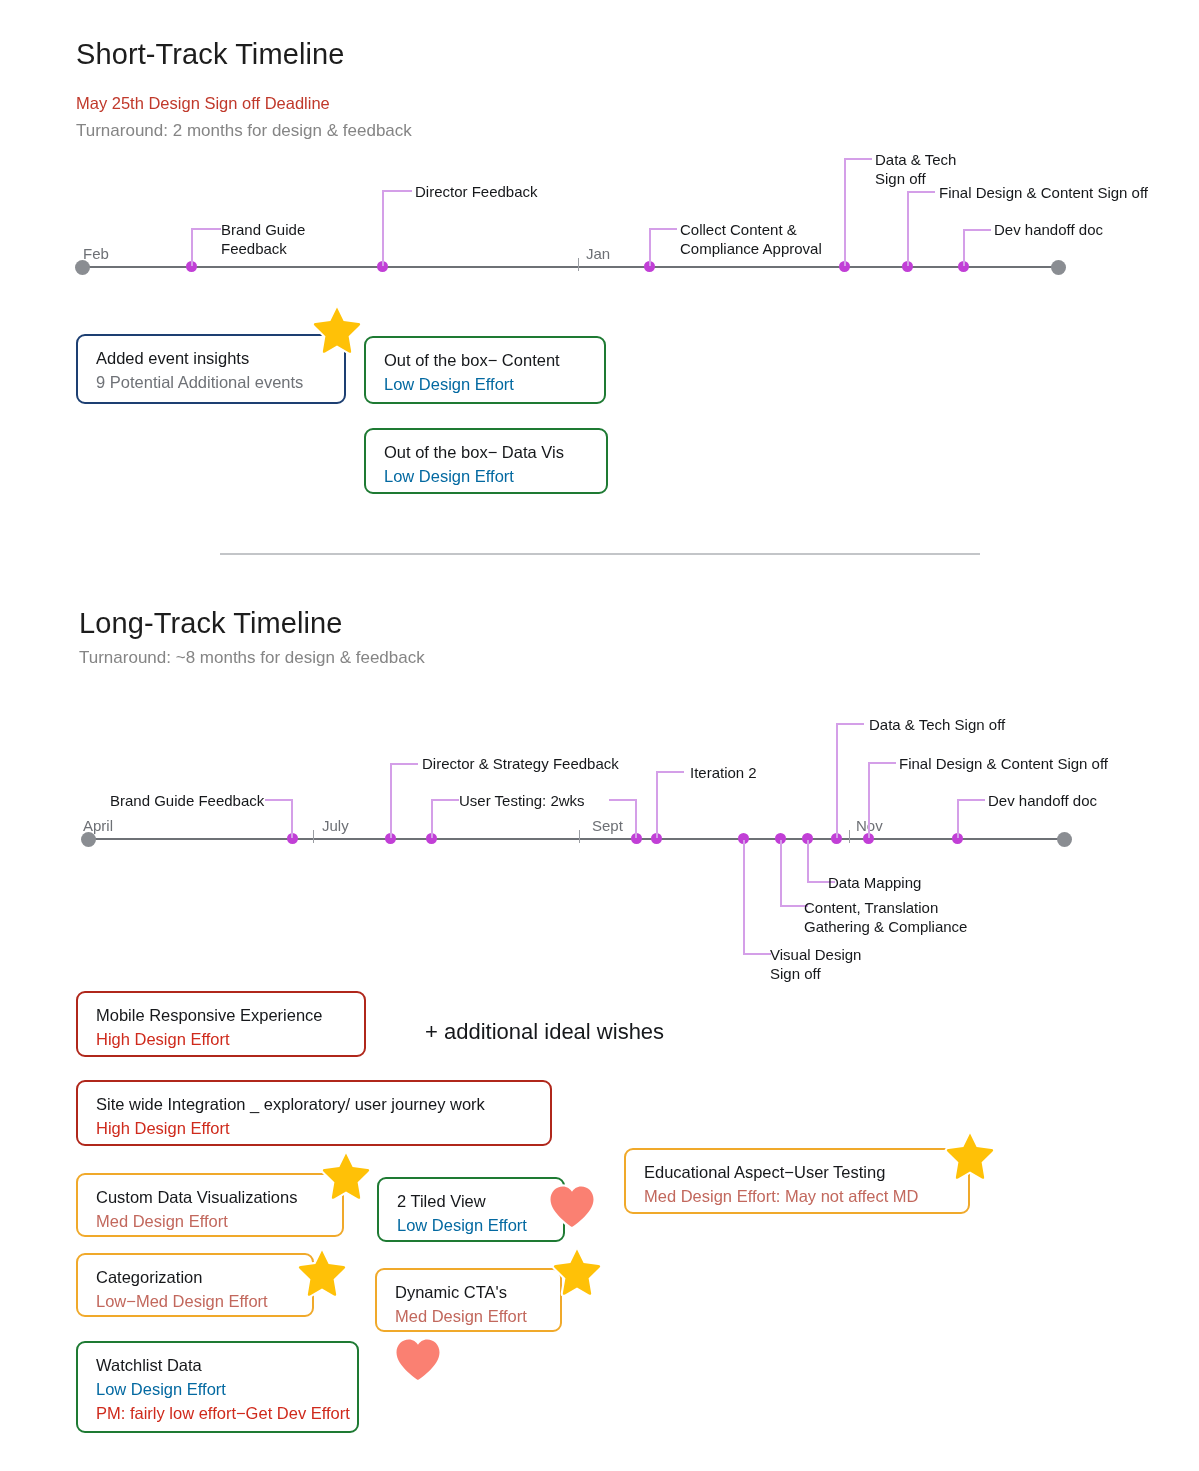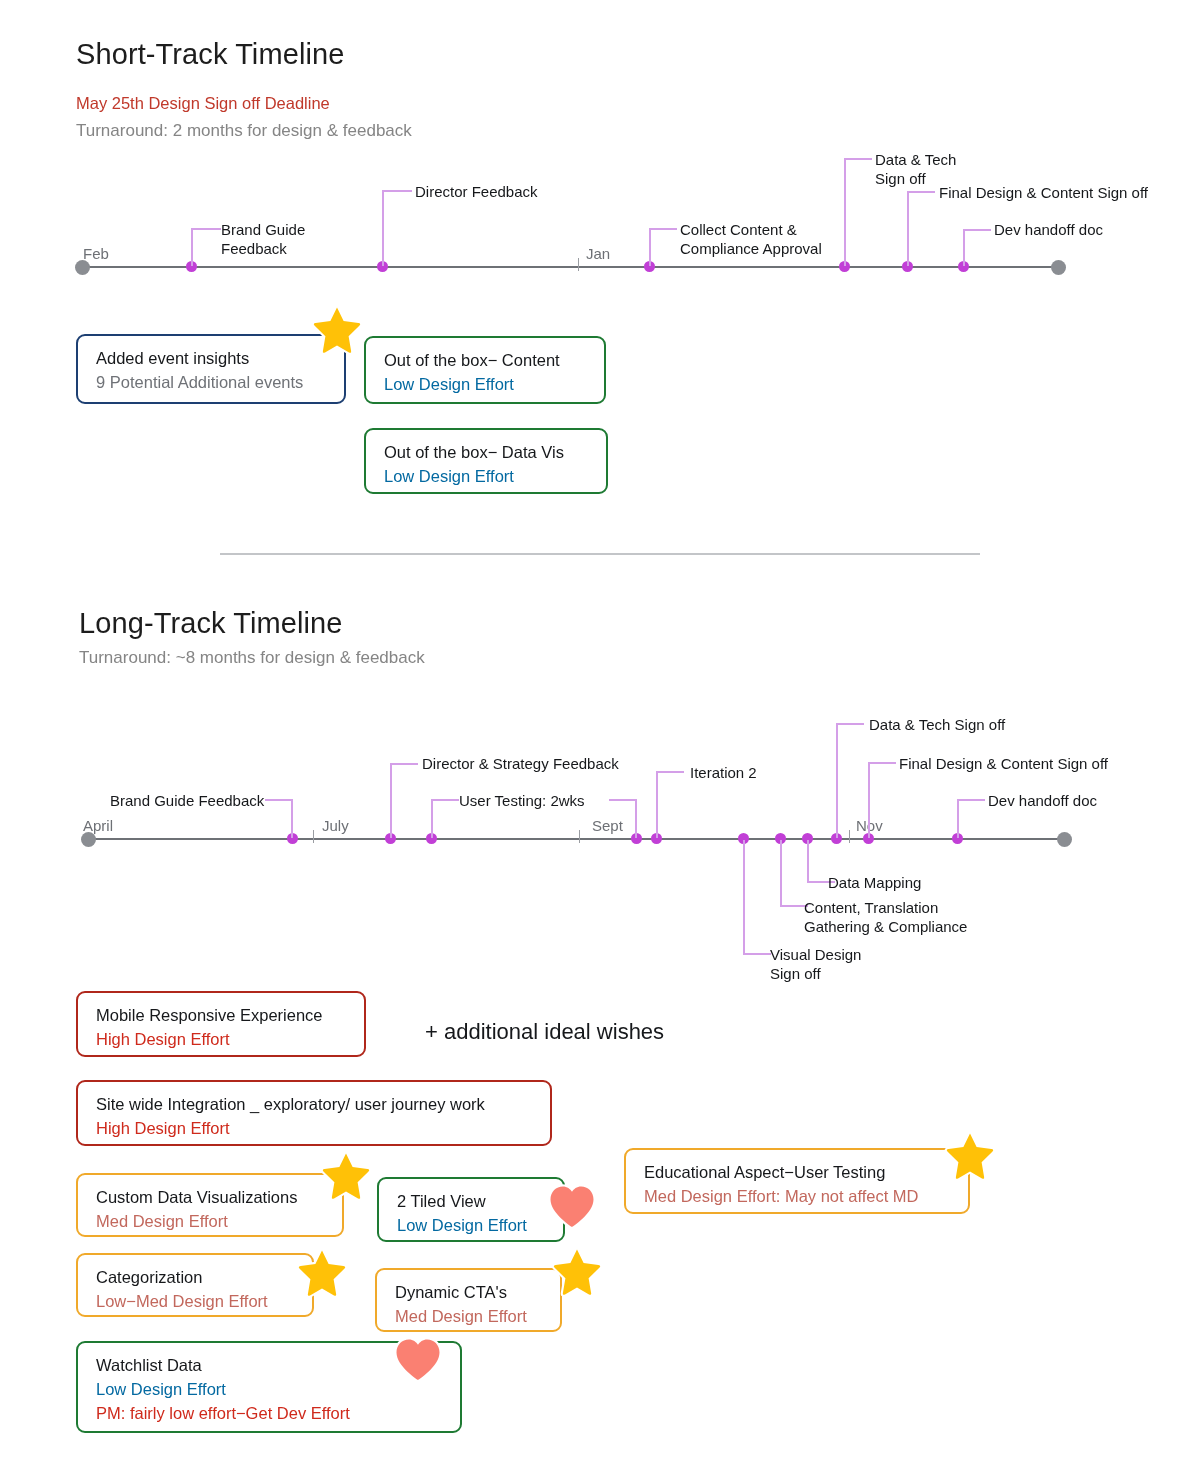--- a/index.html
+++ b/index.html
@@ -373,21 +373,21 @@
   <div class="card b-amber" style="left:375px; top:1268px; width:187px; height:64px;">
     <div class="t1">Dynamic CTA's</div>
     <div class="t2 c-brick">Med Design Effort</div>
   </div>
   <div class="badge" style="left:551px; top:1244px;">
     <svg viewBox="0 0 52 52">
       <path d="M26 5.5 L32.6 18.9 L47.4 21.0 Q50.5 21.5 48.3 23.8 L37.6 34.2 L40.1 48.9 Q40.6 51.8 38.0 50.4 L26 43.5 L14.0 50.4 Q11.4 51.8 11.9 48.9 L14.4 34.2 L3.7 23.8 Q1.5 21.5 4.6 21.0 L19.4 18.9 Z" fill="#FFC107" stroke="#ffffff" stroke-width="4.2" stroke-linejoin="round" paint-order="stroke"></path>
     </svg>
   </div>
 
-  <div class="card b-green" style="left:76px; top:1341px; width:386px; height:92px;">
+  <div class="card b-green" style="left:76px; top:1341px; width:283px; height:92px;">
     <div class="t1">Watchlist Data</div>
     <div class="t2 c-green">Low Design Effort</div>
     <div class="t3 c-red">PM: fairly low effort−Get Dev Effort</div>
   </div>
   <div class="badge" style="left:392px; top:1333px;">
     <svg viewBox="0 0 52 52">
       <path d="M26 47 C26 47 4.5 33.5 4.5 19.5 C4.5 11.8 10.2 6.5 16.8 6.5 C21.2 6.5 24.3 9.0 26 11.8 C27.7 9.0 30.8 6.5 35.2 6.5 C41.8 6.5 47.5 11.8 47.5 19.5 C47.5 33.5 26 47 26 47 Z" fill="#FA8072" stroke="#ffffff" stroke-width="4.5" stroke-linejoin="round" paint-order="stroke"></path>
     </svg>
   </div>
 

